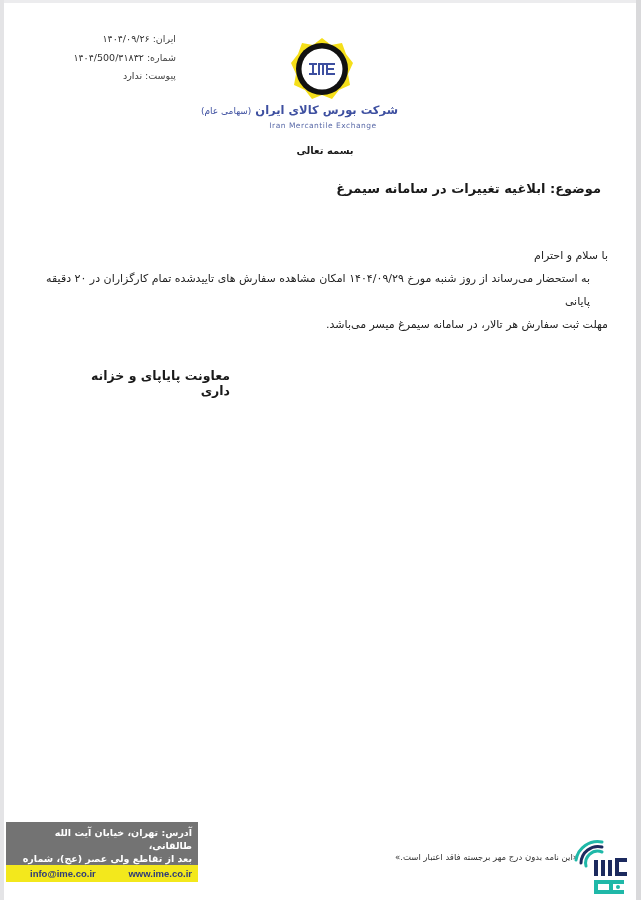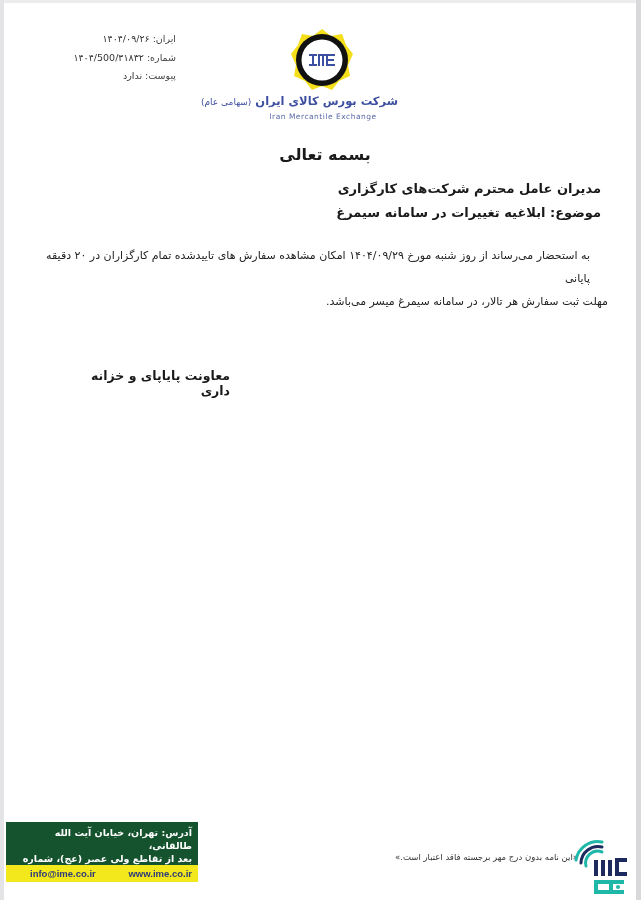--- a/index.html
+++ b/index.html
@@ -7,38 +7,38 @@
   body { position: relative; font-family: "DejaVu Sans", sans-serif; color: #1a1a1a; }
 
   .page-edge-left { position: absolute; left: 0; top: 0; width: 4px; height: 900px; background: #e4e4e6; }
   .page-edge-right { position: absolute; right: 0; top: 0; width: 5px; height: 900px; background: #d9d9db; }
   .page-edge-top { position: absolute; left: 0; top: 0; width: 641px; height: 3px; background: #ececee; }
 
   .meta { position: absolute; left: 64px; top: 30px; width: 112px; direction: rtl; font-size: 9.5px; color: #333; line-height: 18.5px; }
   .meta-row { display: flex; justify-content: flex-start; gap: 3px; white-space: nowrap; }
   .meta-label { color: #444; }
 
-  .logo { position: absolute; left: 248px; top: 28px; width: 150px; height: 96px; text-align: center; }
+  .logo { position: absolute; left: 248px; top: 37px; width: 150px; height: 96px; text-align: center; }
   .logo-ring { position: absolute; left: 42px; top: 0; width: 64px; height: 64px; }
   .logo-fa { position: absolute; left: 0; top: 66px; width: 150px; direction: rtl; font-size: 11.5px; font-weight: bold; color: #3d4fa0; white-space: nowrap; text-align: center; }
   .logo-fa small { font-size: 9px; font-weight: normal; }
   .logo-en { position: absolute; left: 0; top: 84px; width: 150px; font-size: 7.5px; color: #5a6aa8; letter-spacing: 0.5px; text-align: center; }
 
-  .basmala { position: absolute; left: 270px; top: 145px; width: 110px; text-align: center; direction: rtl; font-size: 16px; font-weight: bold; }
+  .basmala { position: absolute; left: 270px; top: 145px; width: 110px; text-align: center; direction: rtl; font-size: 10px; font-weight: bold; }
 
   .addressee { position: absolute; right: 40px; top: 177px; direction: rtl; text-align: right; font-size: 13px; font-weight: bold; line-height: 24px; }
 
   .body-text { position: absolute; left: 42px; right: 33px; top: 244px; direction: rtl; text-align: right; font-size: 11px; line-height: 23px; color: #222; }
   .body-text .indent { padding-right: 18px; }
   .body-text b { font-weight: normal; }
 
   .signature { position: absolute; left: 70px; top: 368px; width: 160px; direction: rtl; text-align: right; font-size: 12.5px; font-weight: bold; }
 
   .footer-box { position: absolute; left: 6px; top: 822px; width: 192px; height: 62px; }
-  .footer-blue { position: absolute; left: 0; top: 0; width: 192px; height: 43px; background: #14532d; color: #fff; direction: rtl; text-align: right; font-size: 9.5px; line-height: 13px; padding: 4px 6px 0 4px; font-weight: bold; }
+  .footer-blue { position: absolute; left: 0; top: 0; width: 192px; height: 43px; background: #737373; color: #fff; direction: rtl; text-align: right; font-size: 9.5px; line-height: 13px; padding: 4px 6px 0 4px; font-weight: bold; }
   .footer-yellow { position: absolute; left: 0; top: 43px; width: 192px; height: 17px; background: #f3e81c; display: flex; justify-content: space-between; align-items: center; padding: 0 6px 0 24px; font-size: 9.5px; font-weight: bold; color: #2d3a7a; font-family: "Liberation Sans", sans-serif; }
 
   .disclaimer { position: absolute; left: 388px; top: 852px; width: 190px; direction: rtl; text-align: right; font-size: 8.5px; color: #333; white-space: nowrap; }
 
   .watermark { position: absolute; left: 572px; top: 838px; width: 60px; height: 60px; }
 </style>
 </head>
 <body>
 
 <div class="page-edge-top"></div>
@@ -81,25 +81,25 @@
   <div class="logo-fa">
     <span>شرکت بورس کالای ایران</span>
     <small>(سهامی عام)</small>
   </div>
   <div class="logo-en">Iran Mercantile Exchange</div>
 </div>
 
 <div class="basmala">بسمه تعالی</div>
 
 <div class="addressee">
-  <div>مدیران عامل محترم شرکت‌های کارگزاری</div>
   <div>موضوع: ابلاغیه تغییرات در سامانه سیمرغ</div>
 </div>
 
 <div class="body-text">
+  <div>با سلام و احترام</div>
   <div class="indent">
     <span>به استحضار می‌رساند از روز</span>
     <b>شنبه</b>
     <span>مورخ ۱۴۰۴/۰۹/۲۹ امکان مشاهده سفارش های تاییدشده تمام کارگزاران در ۲۰ دقیقه پایانی</span>
   </div>
   <div>مهلت ثبت سفارش هر تالار، در سامانه سیمرغ میسر می‌باشد.</div>
 </div>
 
 <div class="signature">معاونت پایاپای و خزانه داری</div>
 

